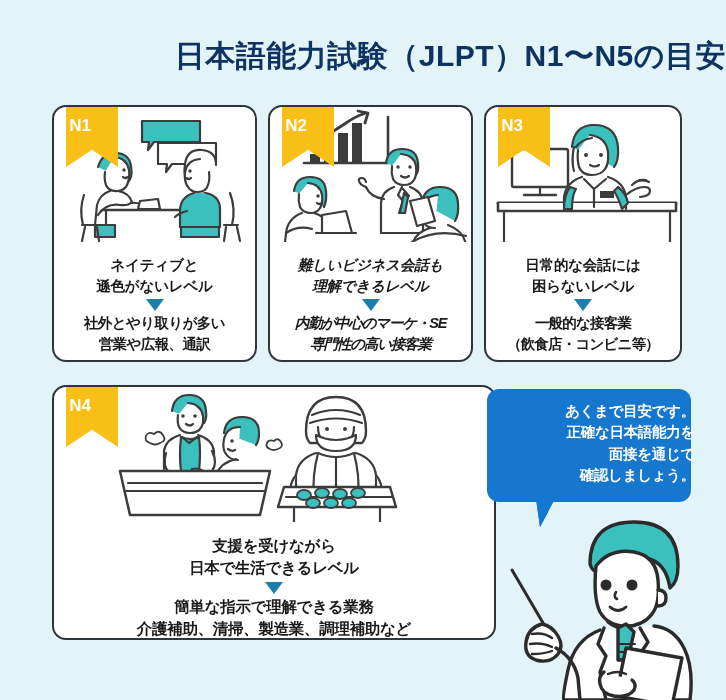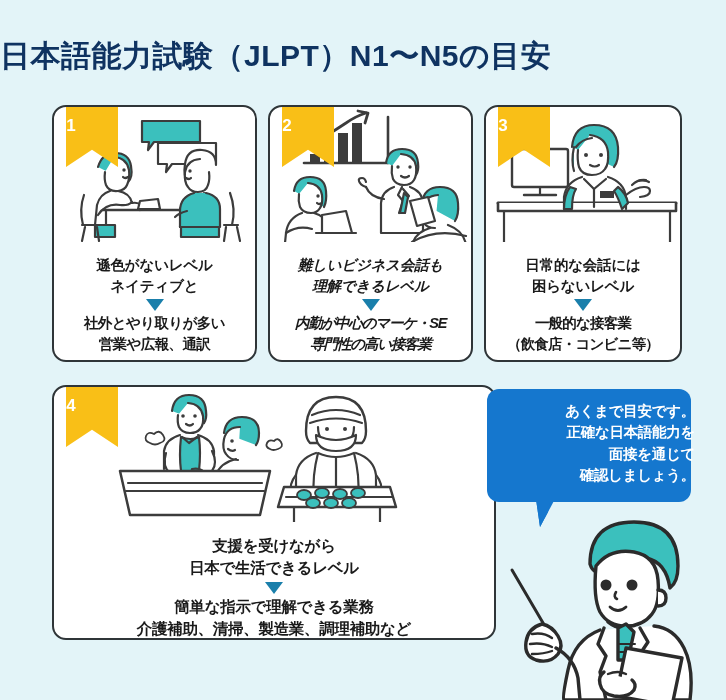--- a/index.html
+++ b/index.html
@@ -19,21 +19,21 @@
     width: 726px;
     height: 700px;
   }
 
   
   .title {
     position: absolute;
     top: 36px;
     left: 0;
     width: 726px;
-    text-align: left;
+    text-align: right;
     font-size: 30px;
     font-weight: bold;
     color: #0f3361;
     letter-spacing: 0.5px;
     white-space: nowrap;
   }
 
   
   .card {
     position: absolute;
@@ -57,21 +57,21 @@
     height: 62px;
     background: #f9bf17;
     z-index: 3;
     clip-path: polygon(0 0, 100% 0, 100% 100%, 50% 72%, 0 100%);
   }
   .ribbon-label {
     position: absolute;
     left: 0;
     top: 9px;
     width: 52px;
-    text-align: left;
+    text-align: center;
     font-size: 17px;
     font-weight: bold;
     color: #ffffff;
     z-index: 4;
   }
 
   
   .illo {
     position: absolute;
     left: 0;
@@ -212,22 +212,22 @@
 
           <path d="M176 86 q6 16 2 32"></path>
           <path d="M170 118 h14"></path>
           <path d="M172 120 l-2 14 M183 120 l3 14"></path>
         </g>
       </svg>
     </div>
     <div class="ribbon"></div>
     <div class="ribbon-label">N1</div>
     <div class="card-text n1-text">
+      <div class="lvl-line">ネイティブと</div>
       <div class="lvl-line">遜色がないレベル</div>
-      <div class="lvl-line">ネイティブと</div>
       <div class="arrow-down"></div>
       <div class="job-line">社外とやり取りが多い</div>
       <div class="job-line">営業や広報、通訳</div>
     </div>
   </div>
 
   <div class="card card-n2">
     <div class="illo">
       <svg width="205" height="135" viewBox="0 0 205 135" xmlns="http://www.w3.org/2000/svg">
         <g fill="none" stroke="#3c3c3c" stroke-width="2.2" stroke-linecap="round" stroke-linejoin="round">

